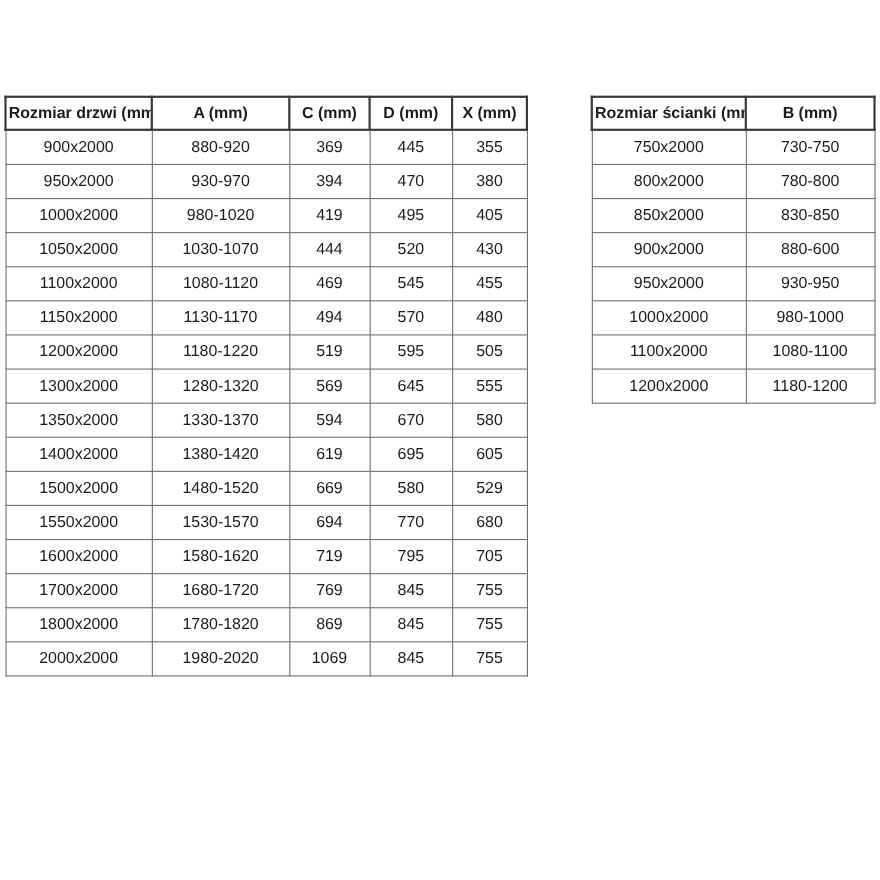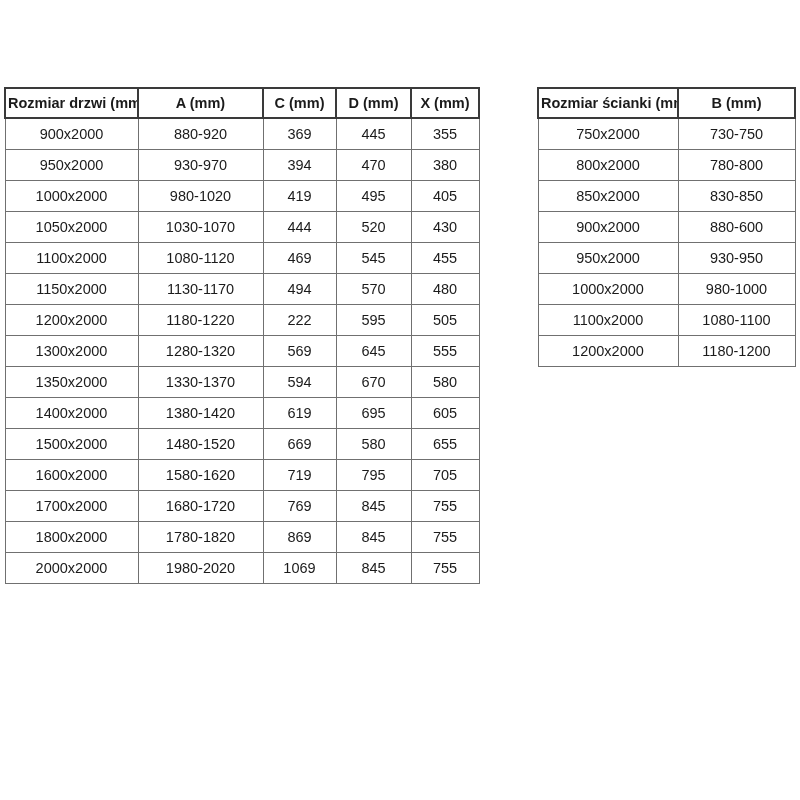--- a/index.html
+++ b/index.html
@@ -117,21 +117,21 @@
         <tr>
           <td>1150x2000</td>
           <td>1130-1170</td>
           <td>494</td>
           <td>570</td>
           <td>480</td>
         </tr>
         <tr>
           <td>1200x2000</td>
           <td>1180-1220</td>
-          <td>222</td>
+          <td>519</td>
           <td>595</td>
           <td>505</td>
         </tr>
         <tr>
           <td>1300x2000</td>
           <td>1280-1320</td>
           <td>569</td>
           <td>645</td>
           <td>555</td>
         </tr>
@@ -147,21 +147,28 @@
           <td>1380-1420</td>
           <td>619</td>
           <td>695</td>
           <td>605</td>
         </tr>
         <tr>
           <td>1500x2000</td>
           <td>1480-1520</td>
           <td>669</td>
           <td>580</td>
-          <td>655</td>
+          <td>529</td>
+        </tr>
+        <tr>
+          <td>1550x2000</td>
+          <td>1530-1570</td>
+          <td>694</td>
+          <td>770</td>
+          <td>680</td>
         </tr>
         <tr>
           <td>1600x2000</td>
           <td>1580-1620</td>
           <td>719</td>
           <td>795</td>
           <td>705</td>
         </tr>
         <tr>
           <td>1700x2000</td>

